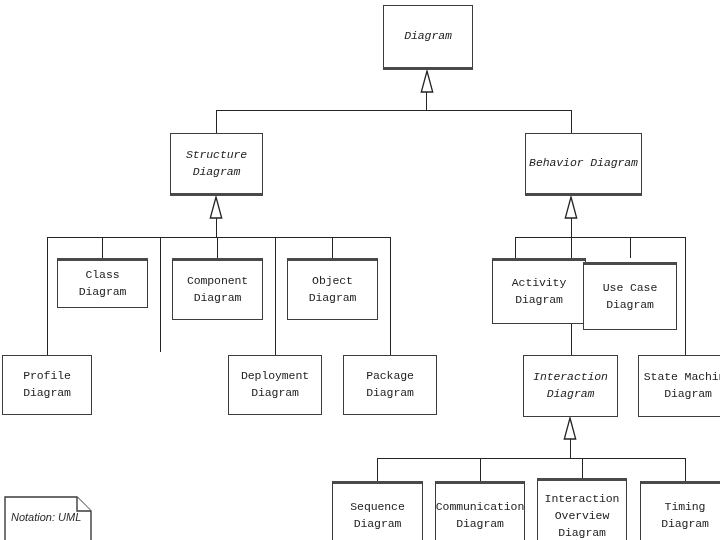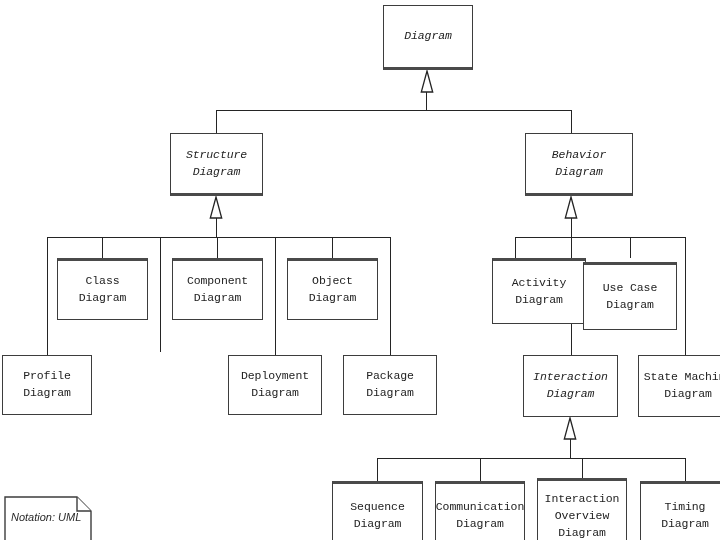--- a/index.html
+++ b/index.html
@@ -74,25 +74,25 @@
   <div class="v" style="left:685px;top:458px;height:23px"></div>
 
   <div class="box abstract thick-bottom" style="left:383px;top:5px;width:90px;height:65px">
     <span>Diagram</span>
   </div>
 
   <div class="box abstract thick-bottom" style="left:170px;top:133px;width:93px;height:63px">
     <span>Structure Diagram</span>
   </div>
 
-  <div class="box abstract thick-bottom" style="left:525px;top:133px;width:108px;height:63px">
+  <div class="box abstract thick-bottom" style="left:525px;top:133px;width:117px;height:63px">
     <span>Behavior Diagram</span>
   </div>
 
-  <div class="box thick-top" style="left:57px;top:258px;width:91px;height:62px">
+  <div class="box thick-top" style="left:57px;top:258px;width:91px;height:50px">
     <span>Class Diagram</span>
   </div>
 
   <div class="box thick-top" style="left:172px;top:258px;width:91px;height:62px">
     <span>Component Diagram</span>
   </div>
 
   <div class="box thick-top" style="left:287px;top:258px;width:91px;height:62px">
     <span>Object Diagram</span>
   </div>

